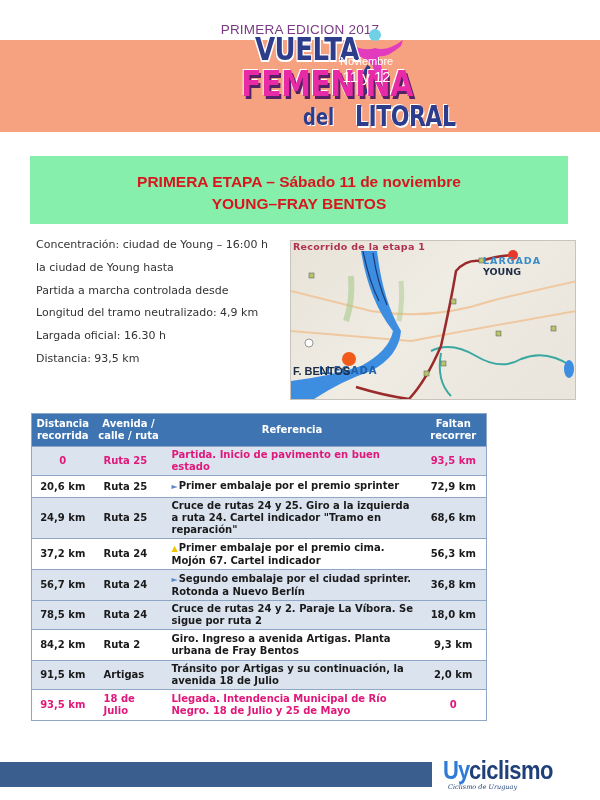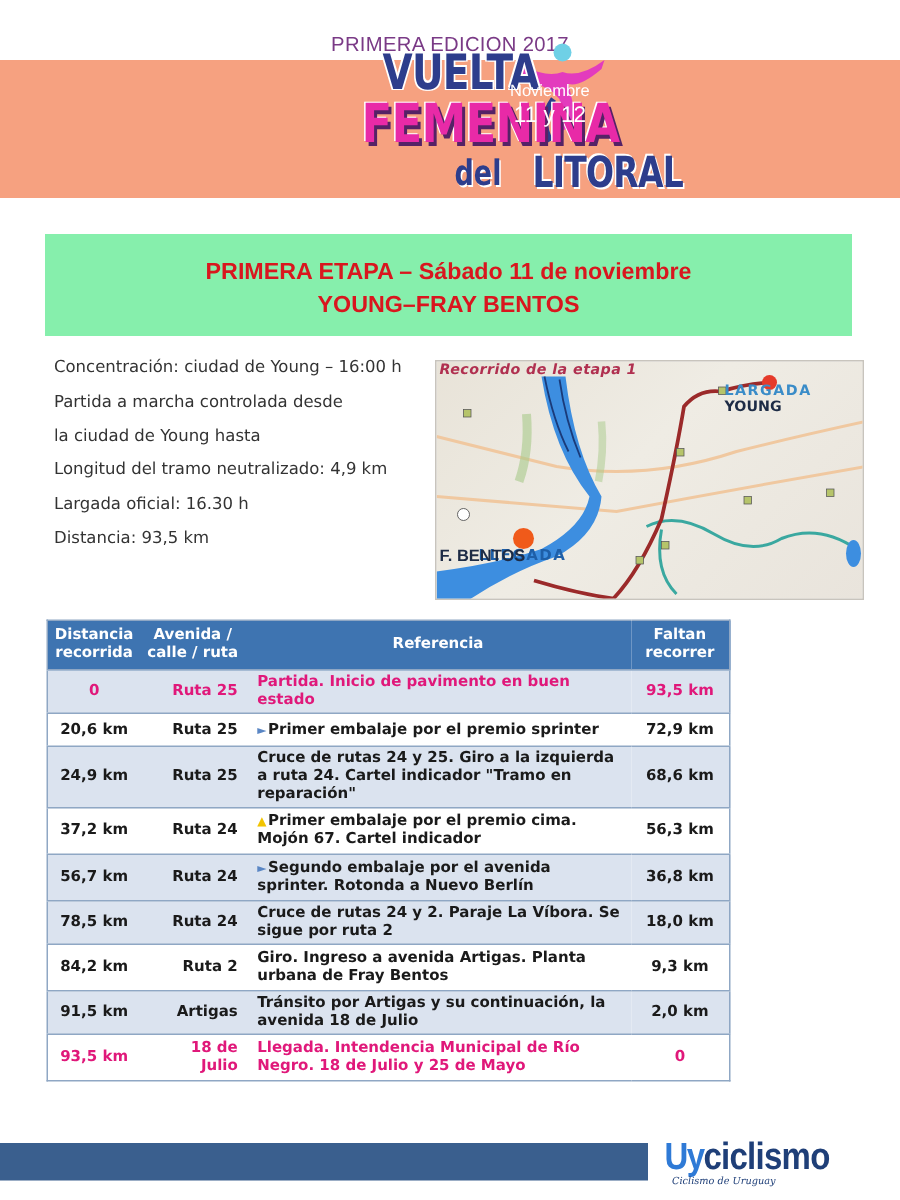--- a/index.html
+++ b/index.html
@@ -34,21 +34,21 @@
 
   
   .info { position: absolute; top: 238px; left: 36px; width: 250px; font-family: "DejaVu Sans", sans-serif;
     font-size: 11px; color: #333; }
   .info div { height: 22.8px; line-height: 14px; }
 
   
   .map { position: absolute; top: 240px; left: 290px; width: 286px; height: 160px; border: 1px solid #c8c4bd;
     background: linear-gradient(135deg, #e8e3d8 0%, #efece4 45%, #e9e4dc 100%); overflow: hidden; }
   .map-title { position: absolute; top: 0; left: 2px; font-size: 9.5px; font-weight: bold; color: #b03050;
-    font-family: "DejaVu Sans", sans-serif; letter-spacing: 0.3px; font-style: italic; }
+    font-family: "DejaVu Sans", sans-serif; letter-spacing: 0.3px; }
   .map svg { position: absolute; top: 0; left: 0; }
   .map .largada { position: absolute; top: 14px; left: 192px; font-size: 9.5px; font-weight: bold; color: #3a8cc8;
     letter-spacing: 1px; font-family: "DejaVu Sans", sans-serif; }
   .map .young { position: absolute; top: 25px; left: 192px; font-size: 9.5px; font-weight: bold; color: #1d2b45;
     font-family: "DejaVu Sans", sans-serif; }
   .map .llegada { position: absolute; top: 124px; left: 28px; font-size: 10px; font-weight: bold; color: #1e5fa8;
     letter-spacing: 1px; font-family: "DejaVu Sans", sans-serif; }
   .map .fbentos { position: absolute; top: 124px; left: 2px; font-size: 11px; font-weight: bold; color: #1d2b45;
     font-family: Liberation Sans, sans-serif; }
 
@@ -56,21 +56,21 @@
   .route { position: absolute; top: 413px; left: 31px; width: 456px; border-collapse: collapse;
     font-family: "DejaVu Sans", sans-serif; font-size: 10px; font-weight: bold; color: #1a1a1a;
     border: 1.5px solid #8fa7c4; }
   .route th { background: #3e74b1; color: #ffffff; font-weight: bold; font-size: 10px; line-height: 12px;
     height: 33px; text-align: center; padding: 0 3px; }
   .route td { border-top: 1.5px solid #8fa7c4; padding: 2px 5px; line-height: 12px; vertical-align: middle; }
   .route tr.alt td { background: #dbe3ef; }
   .route tr.plain td { background: #ffffff; }
   .route tr.hl td { color: #e0187a; }
   .route td.c1 { width: 62px; text-align: center; }
-  .route td.c2 { width: 70px; text-align: right; padding-left: 10px; }
+  .route td.c2 { width: 70px; text-align: left; padding-left: 10px; }
   .route td.c3 { text-align: left; padding-left: 8px; }
   .route td.c4 { width: 66px; text-align: center; }
   .route tr.h1 td { height: 22px; }
   .route tr.h2 td { height: 31px; }
   .route .mk { font-size: 8px; margin-right: 1px; }
   .route .mk.sprint { color: #5a86c4; }
   .route .mk.cima { color: #f2c400; }
 
   
   .footer-bar { position: absolute; top: 762px; left: 0; width: 432px; height: 25px; background: #3a5f8e; }
@@ -103,22 +103,22 @@
   <div class="days">11 y 12</div>
 </div>
 
 <div class="stage">
   <div class="l1">PRIMERA ETAPA – Sábado 11 de noviembre</div>
   <div class="l2">YOUNG–FRAY BENTOS</div>
 </div>
 
 <div class="info">
   <div>Concentración: ciudad de Young – 16:00 h</div>
+  <div>la ciudad de Young hasta</div>
   <div>Partida a marcha controlada desde</div>
-  <div>la ciudad de Young hasta</div>
   <div>Longitud del tramo neutralizado: 4,9 km</div>
   <div>Largada oficial: 16.30 h</div>
   <div>Distancia: 93,5 km</div>
 </div>
 
 <div class="map">
   <svg width="286" height="160" viewBox="0 0 286 160">
     <path d="M0 50 Q40 60 80 70 Q140 80 200 60 Q240 50 286 40" stroke="#f0c8a0" stroke-width="2" fill="none"></path>
     <path d="M0 90 Q60 95 120 100 Q200 85 286 70" stroke="#f0c8a0" stroke-width="2" fill="none"></path>
     <path d="M60 35 Q62 60 55 80" stroke="#a8c98a" stroke-width="6" fill="none" opacity="0.6"></path>
@@ -177,21 +177,21 @@
     </tr>
     <tr class="plain h2">
       <td class="c1">37,2 km</td>
       <td class="c2">Ruta 24</td>
       <td class="c3"><span class="mk cima">▲</span><span>Primer embalaje por el premio cima. Mojón 67. Cartel indicador</span></td>
       <td class="c4">56,3 km</td>
     </tr>
     <tr class="alt h2">
       <td class="c1">56,7 km</td>
       <td class="c2">Ruta 24</td>
-      <td class="c3"><span class="mk sprint">►</span><span>Segundo embalaje por el avenida sprinter. Rotonda a Nuevo Berlín</span></td>
+      <td class="c3"><span class="mk sprint">►</span><span>Segundo embalaje por el ciudad sprinter. Rotonda a Nuevo Berlín</span></td>
       <td class="c4">36,8 km</td>
     </tr>
     <tr class="alt h1">
       <td class="c1">78,5 km</td>
       <td class="c2">Ruta 24</td>
       <td class="c3"><span>Cruce de rutas 24 y 2. Paraje La Víbora. Se sigue por ruta 2</span></td>
       <td class="c4">18,0 km</td>
     </tr>
     <tr class="plain h2">
       <td class="c1">84,2 km</td>

